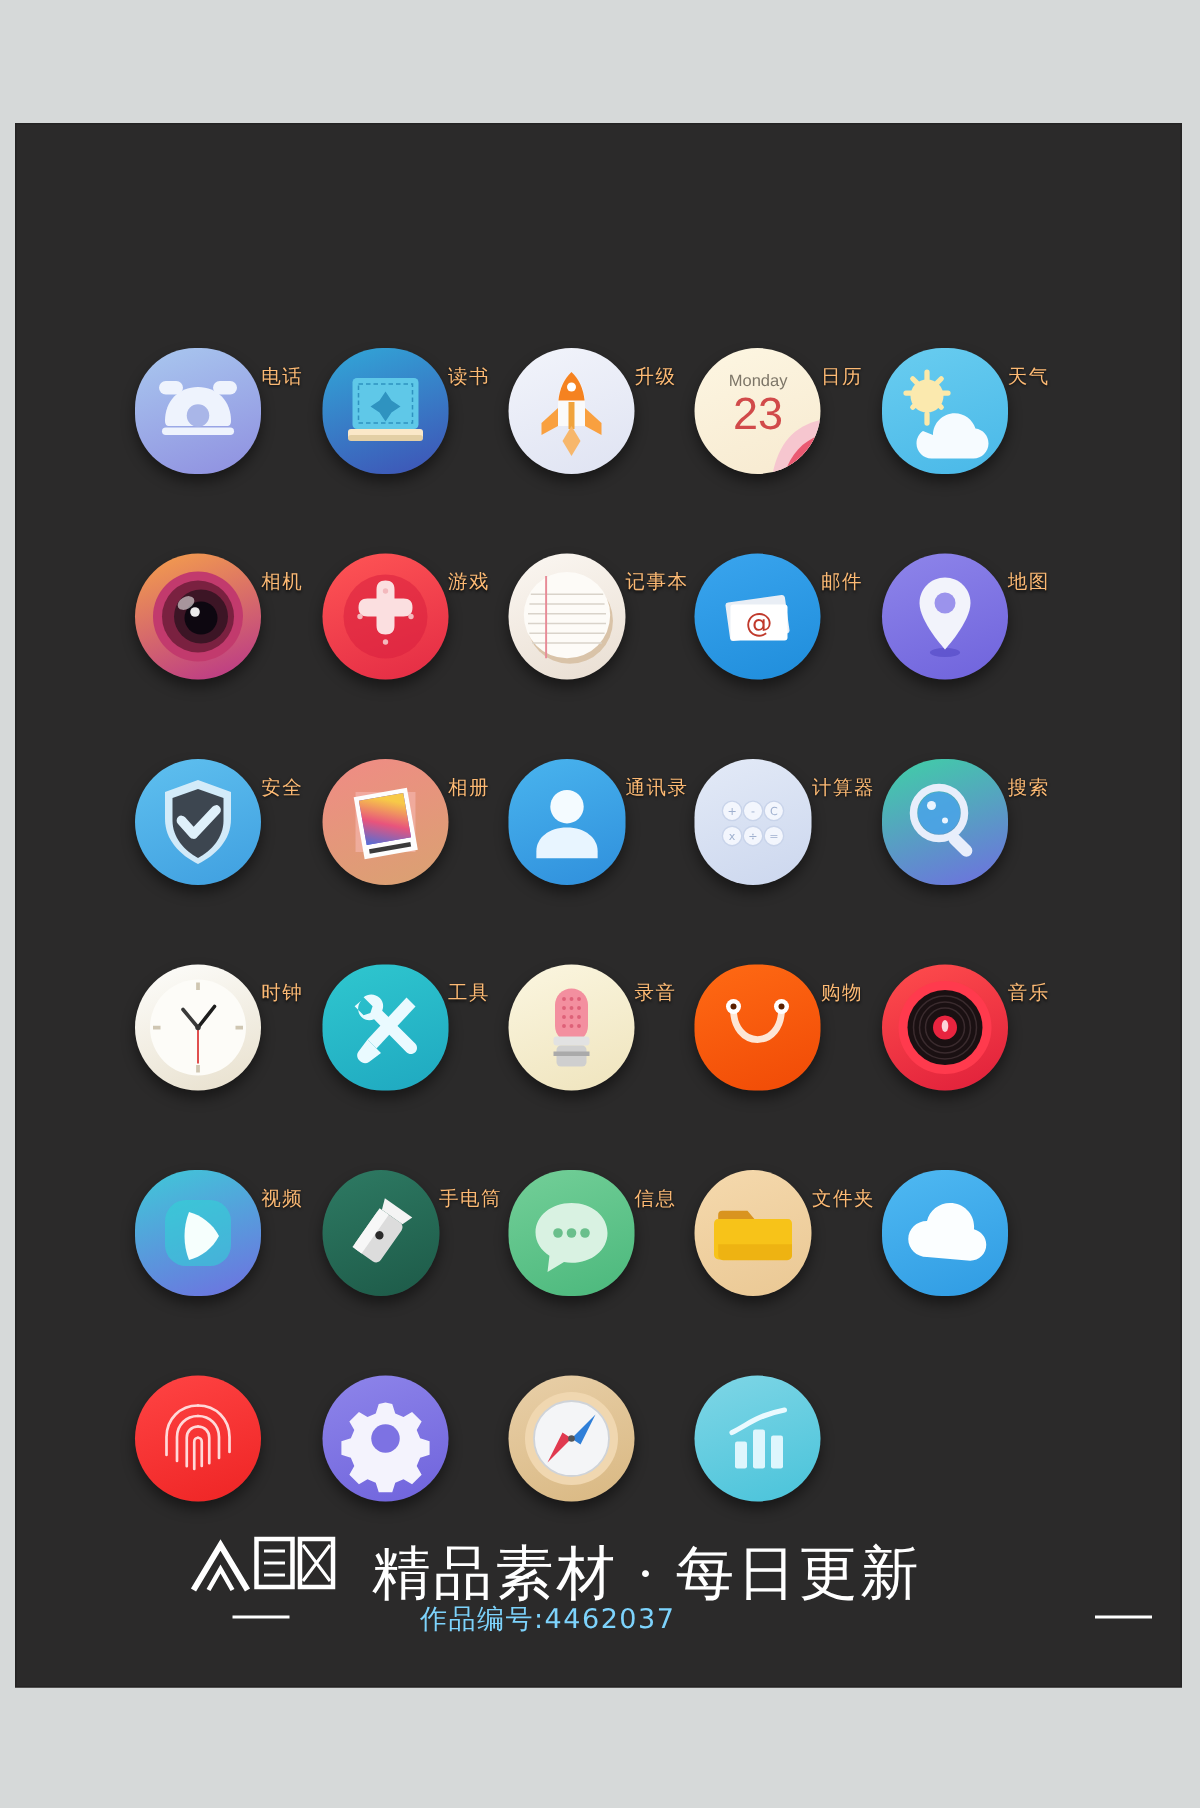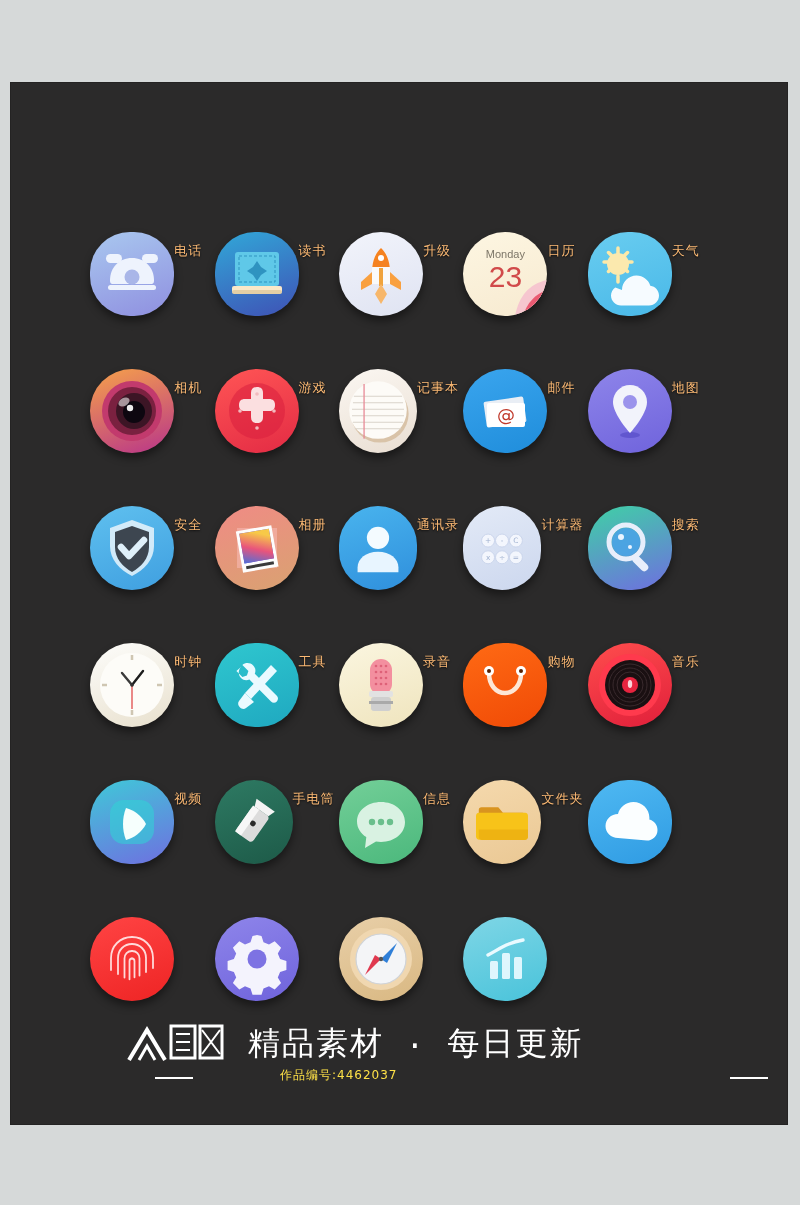--- a/index.html
+++ b/index.html
@@ -82,32 +82,32 @@
     position: absolute;
     left: 111px;
     top: 2px;
     width: 105px;
     height: 42px;
   }
   #wm-tagline {
     position: absolute;
     left: 238px;
     top: 2px;
-    font-size: 32px;
+    font-size: 39px;
     color: #ffffff;
     letter-spacing: 2px;
-    font-family: Liberation Mono, monospace;
+    font-family: Liberation Serif, serif;
     white-space: nowrap;
   }
   #wm-id {
     position: absolute;
     left: 270px;
     top: 47px;
-    font-size: 12px;
-    color: #fde047;
+    font-size: 18px;
+    color: #7dd3fc;
     letter-spacing: 1px;
     font-family: "DejaVu Sans", sans-serif;
     white-space: nowrap;
   }
   .wm-rule { position:absolute; top:57px; height:2px; background:#fff; }
   #wm-rule-l { left: 145px; width: 38px; }
   #wm-rule-r { left: 720px; width: 38px; }
 </style>
 </head>
 <body>

